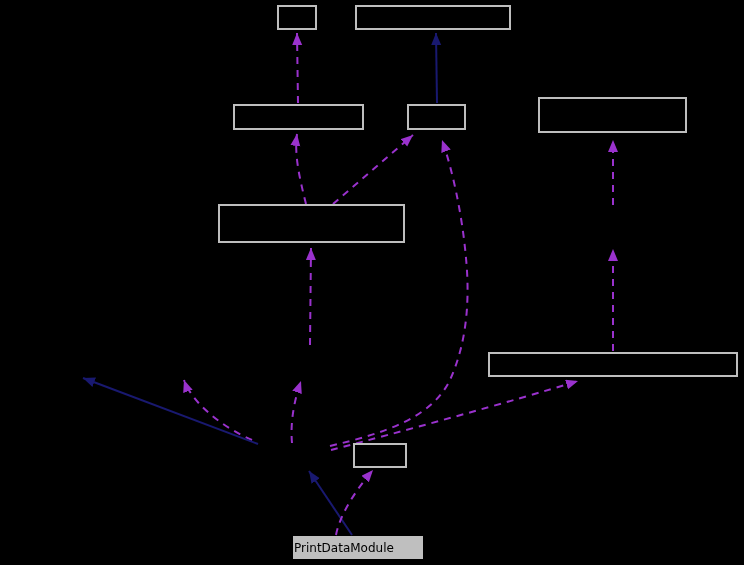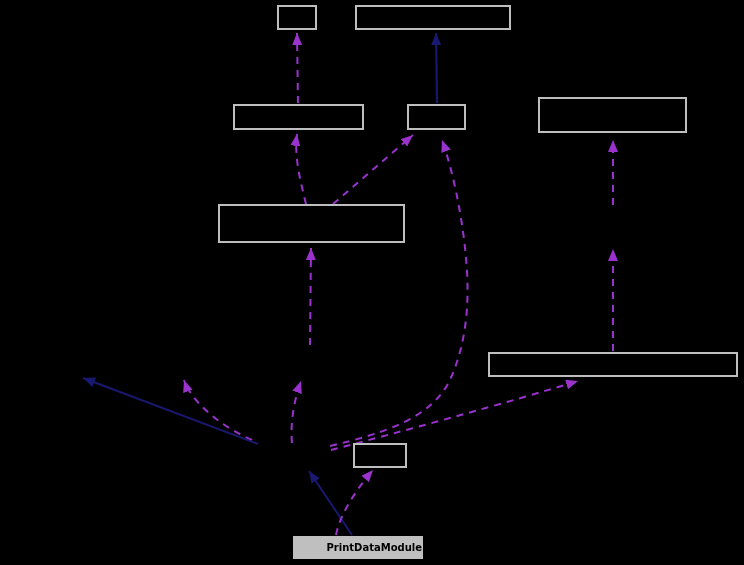--- a/index.html
+++ b/index.html
@@ -21,26 +21,25 @@
     top: 0;
   }
   .node {
     position: absolute;
     box-sizing: border-box;
     border: 2px solid #bebebe;
     background: #000000;
     color: #000000;
     display: flex;
     align-items: center;
-    justify-content: flex-end;
-    font-size: 10px;
+    justify-content: flex-start;
+    font-size: 12px;
     line-height: 1;
     white-space: nowrap;
     overflow: hidden;
-    font-weight: bold;
   }
   .node.current {
     border: 1px solid #bfbfbf;
     background: #bfbfbf;
     color: #000000;
   }
 </style>
 </head>
 <body>
 

